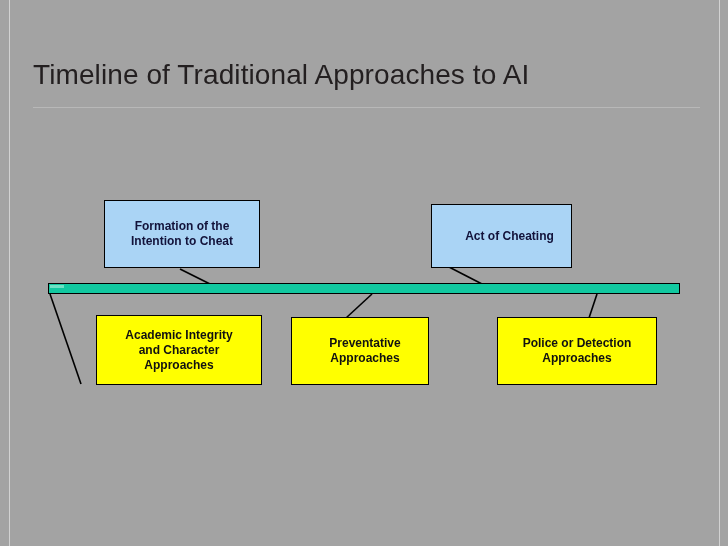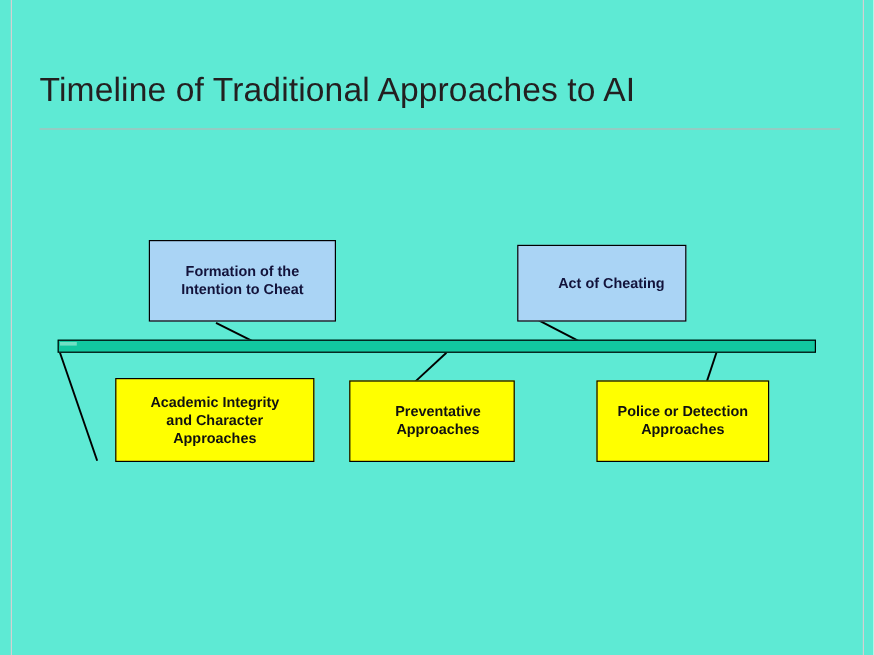--- a/index.html
+++ b/index.html
@@ -4,21 +4,21 @@
 <style>
   html, body {
     margin: 0;
     padding: 0;
     background: #ffffff;
   }
   #slide {
     position: relative;
     width: 728px;
     height: 546px;
-    background: #5eead4;
+    background: #a3a3a3;
     overflow: hidden;
     font-family: "Liberation Sans", sans-serif;
   }
   
   .page-edge {
     position: absolute;
     top: 0;
     width: 1px;
     height: 546px;
     background: #d2d2d2;
@@ -94,25 +94,25 @@
     font-size: 12px;
     font-weight: bold;
     line-height: 15px;
     color: #12123a;
     padding: 2px 6px;
     white-space: pre-line;
   }
   .node.event   { background: #aad4f5; }
   .node.approach{ background: #ffff00; color: #111111; }
 
-  #node-intention { left: 124px; top: 200px; width: 156px; height: 68px; }
+  #node-intention { left: 104px; top: 200px; width: 156px; height: 68px; }
   #node-act       { left: 431px; top: 204px; width: 141px; height: 64px; padding-left: 22px; }
   #node-integrity { left: 80px;  top: 315px; width: 166px; height: 70px; margin-left: 16px; }
   #node-prevent   { left: 291px; top: 317px; width: 138px; height: 68px; padding-left: 16px; }
-  #node-police    { left: 497px; top: 317px; width: 144px; height: 68px; }
+  #node-police    { left: 497px; top: 317px; width: 160px; height: 68px; }
 </style>
 </head>
 <body>
 
 <div id="slide">
 
   <div class="page-edge left"></div>
   <div class="page-edge right"></div>
 
   <div id="slide-title">Timeline of Traditional Approaches to AI</div>

